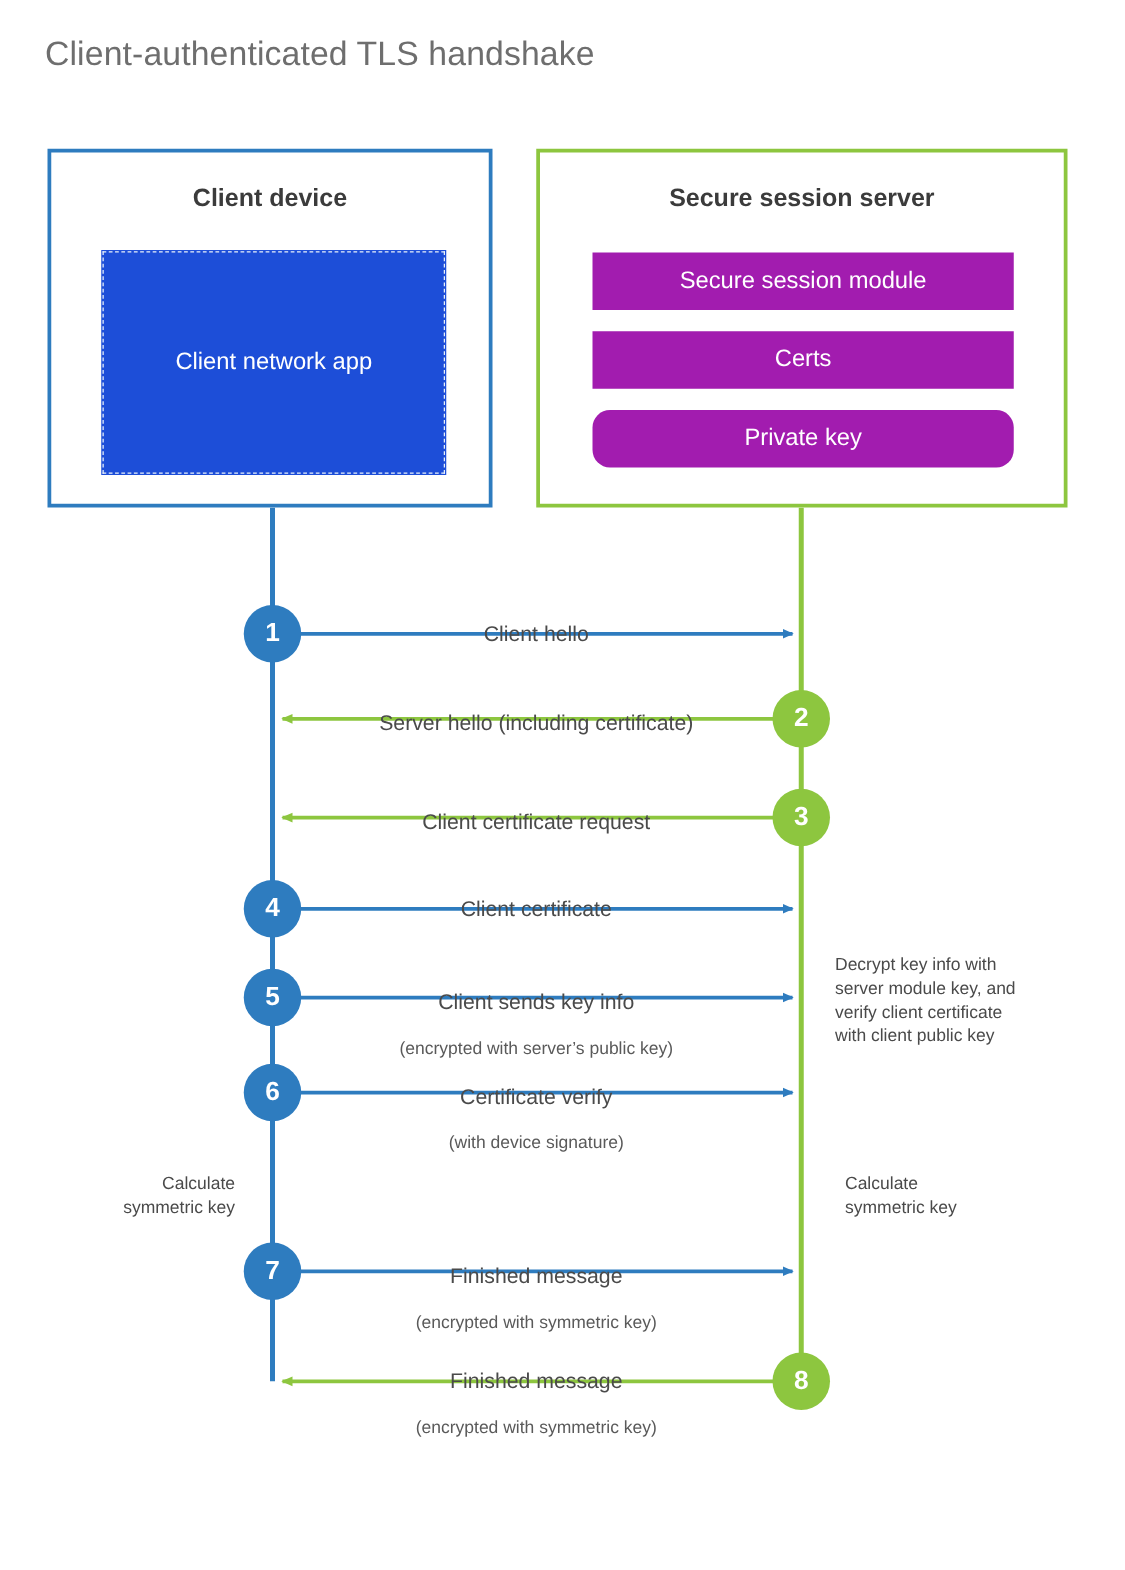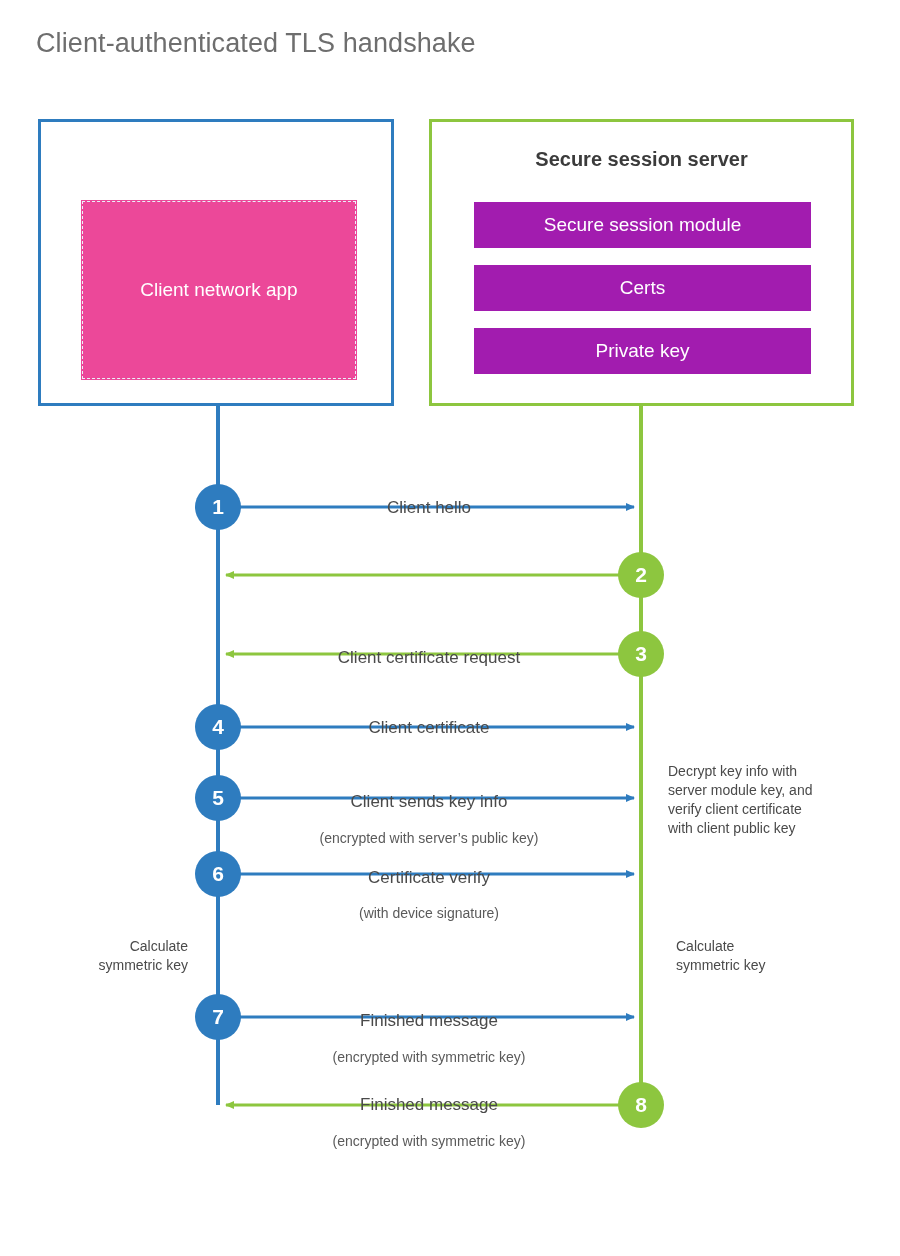--- a/index.html
+++ b/index.html
@@ -65,21 +65,21 @@
     font-size: 20px;
     font-weight: bold;
     color: #3b3b3b;
   }
   #client-app {
     position: absolute;
     left: 40px;
     top: 78px;
     width: 276px;
     height: 180px;
-    background: #ec4899;
+    background: #1d4ed8;
     outline: 1px dashed #eaf2fa;
     outline-offset: -2px;
     display: flex;
     align-items: center;
     justify-content: center;
     text-align: center;
     color: #ffffff;
     font-size: 19px;
     font-weight: 300;
     line-height: 1.32;
@@ -92,21 +92,21 @@
     background: #a21caf;
     display: flex;
     align-items: center;
     justify-content: center;
     color: #ffffff;
     font-size: 19px;
     font-weight: 300;
   }
   #server-bar-0 { top: 80px; }
   #server-bar-1 { top: 143px; }
-  #server-bar-2 { top: 206px; }
+  #server-bar-2 { top: 206px; border-radius: 14px; }
 
   
   .msg-label {
     position: absolute;
     text-align: right;
     white-space: nowrap;
     transform: translateX(-50%);
     color: #4a4a4a;
     margin-top: 20px;
   }
@@ -184,33 +184,35 @@
     <line x1="218" y1="798" x2="634" y2="798" stroke="#2e7cbf" stroke-width="3" marker-end="url(#arrow-blue)"></line>
 
     <line x1="218" y1="874" x2="634" y2="874" stroke="#2e7cbf" stroke-width="3" marker-end="url(#arrow-blue)"></line>
 
     <line x1="218" y1="1017" x2="634" y2="1017" stroke="#2e7cbf" stroke-width="3" marker-end="url(#arrow-blue)"></line>
 
     <line x1="641" y1="1105" x2="226" y2="1105" stroke="#8dc63f" stroke-width="3" marker-end="url(#arrow-green)"></line>
   </svg>
 
   <div class="node-box" id="client-box">
+    <div class="node-title">Client device</div>
     <div id="client-app">Client network
 app</div>
   </div>
 
   <div class="node-box" id="server-box">
     <div class="node-title">Secure session server</div>
     <div class="server-bar" id="server-bar-0">Secure session module</div>
     <div class="server-bar" id="server-bar-1">Certs</div>
     <div class="server-bar" id="server-bar-2">Private key</div>
   </div>
 
   <div class="msg-label msg-main" style="left:429px; top:478px;">Client hello</div>
 
+  <div class="msg-label msg-main" style="left:429px; top:549px;">Server hello (including certificate)</div>
 
   <div class="msg-label msg-main" style="left:429px; top:628px;">Client certificate request</div>
 
   <div class="msg-label msg-main" style="left:429px; top:698px;">Client certificate</div>
 
   <div class="msg-label msg-main" style="left:429px; top:772px;">Client sends key info</div>
   <div class="msg-label msg-sub" style="left:429px; top:810px;">(encrypted with server’s public key)</div>
 
   <div class="msg-label msg-main" style="left:429px; top:848px;">Certificate verify</div>
   <div class="msg-label msg-sub" style="left:429px; top:885px;">(with device signature)</div>

